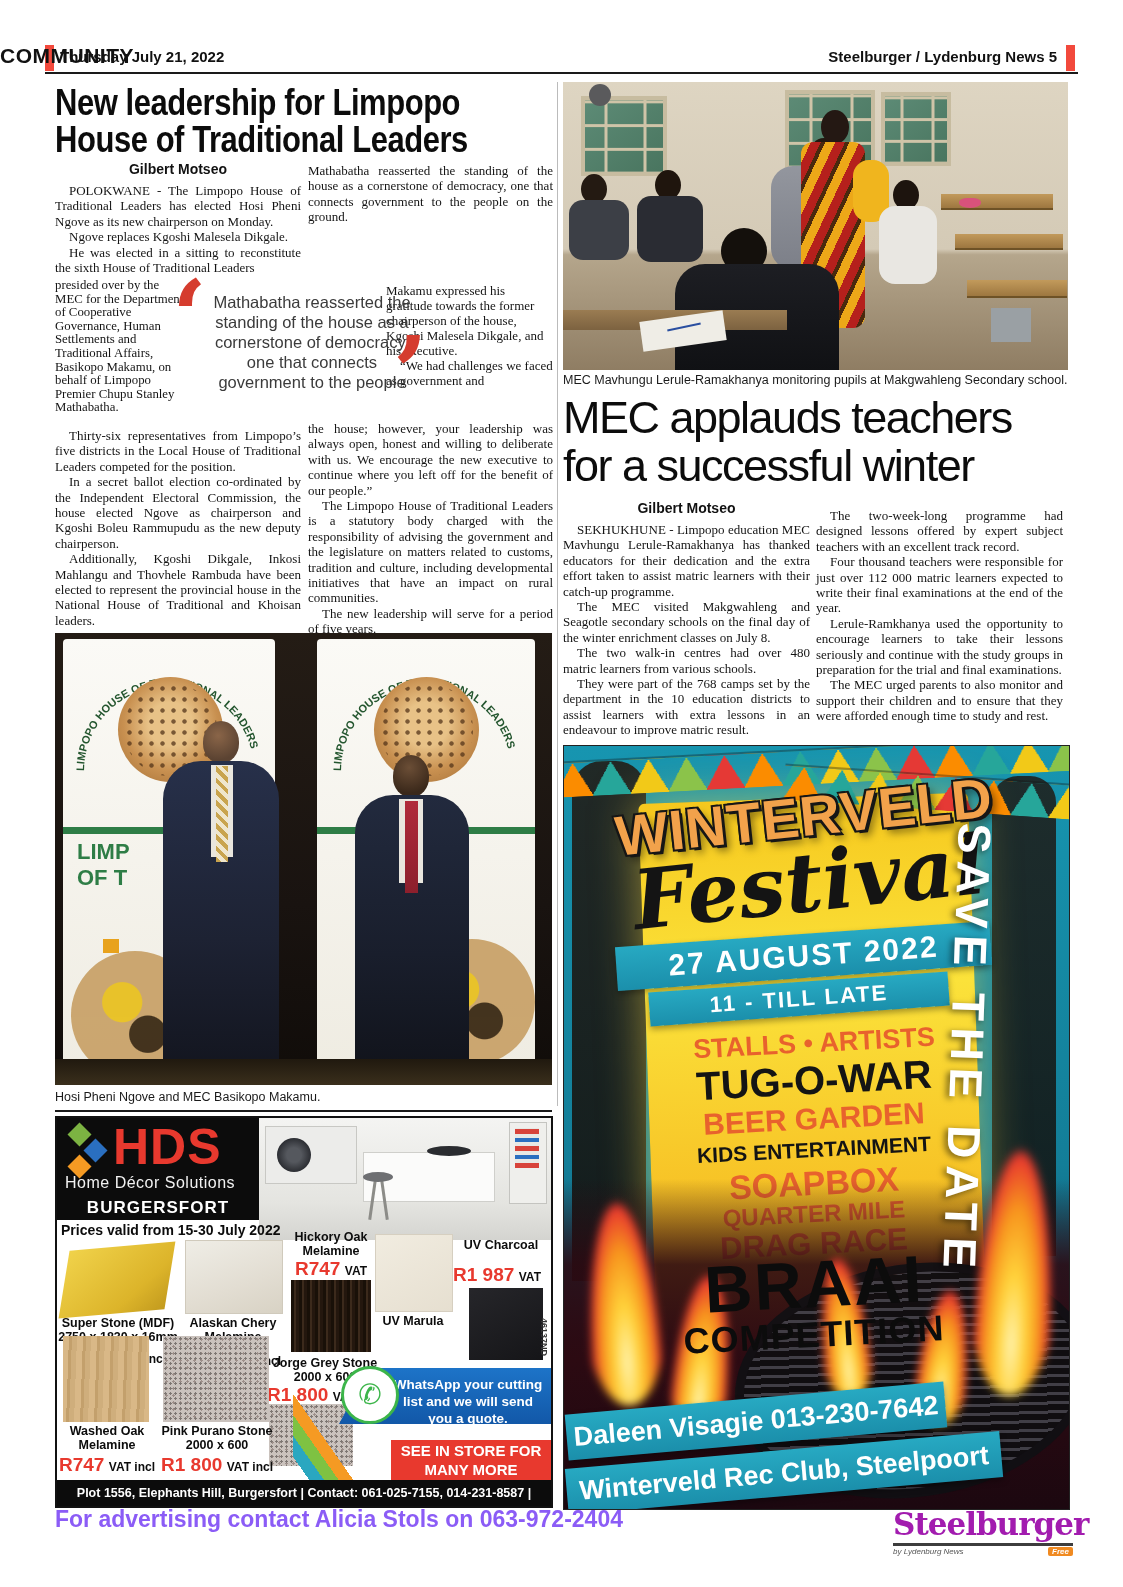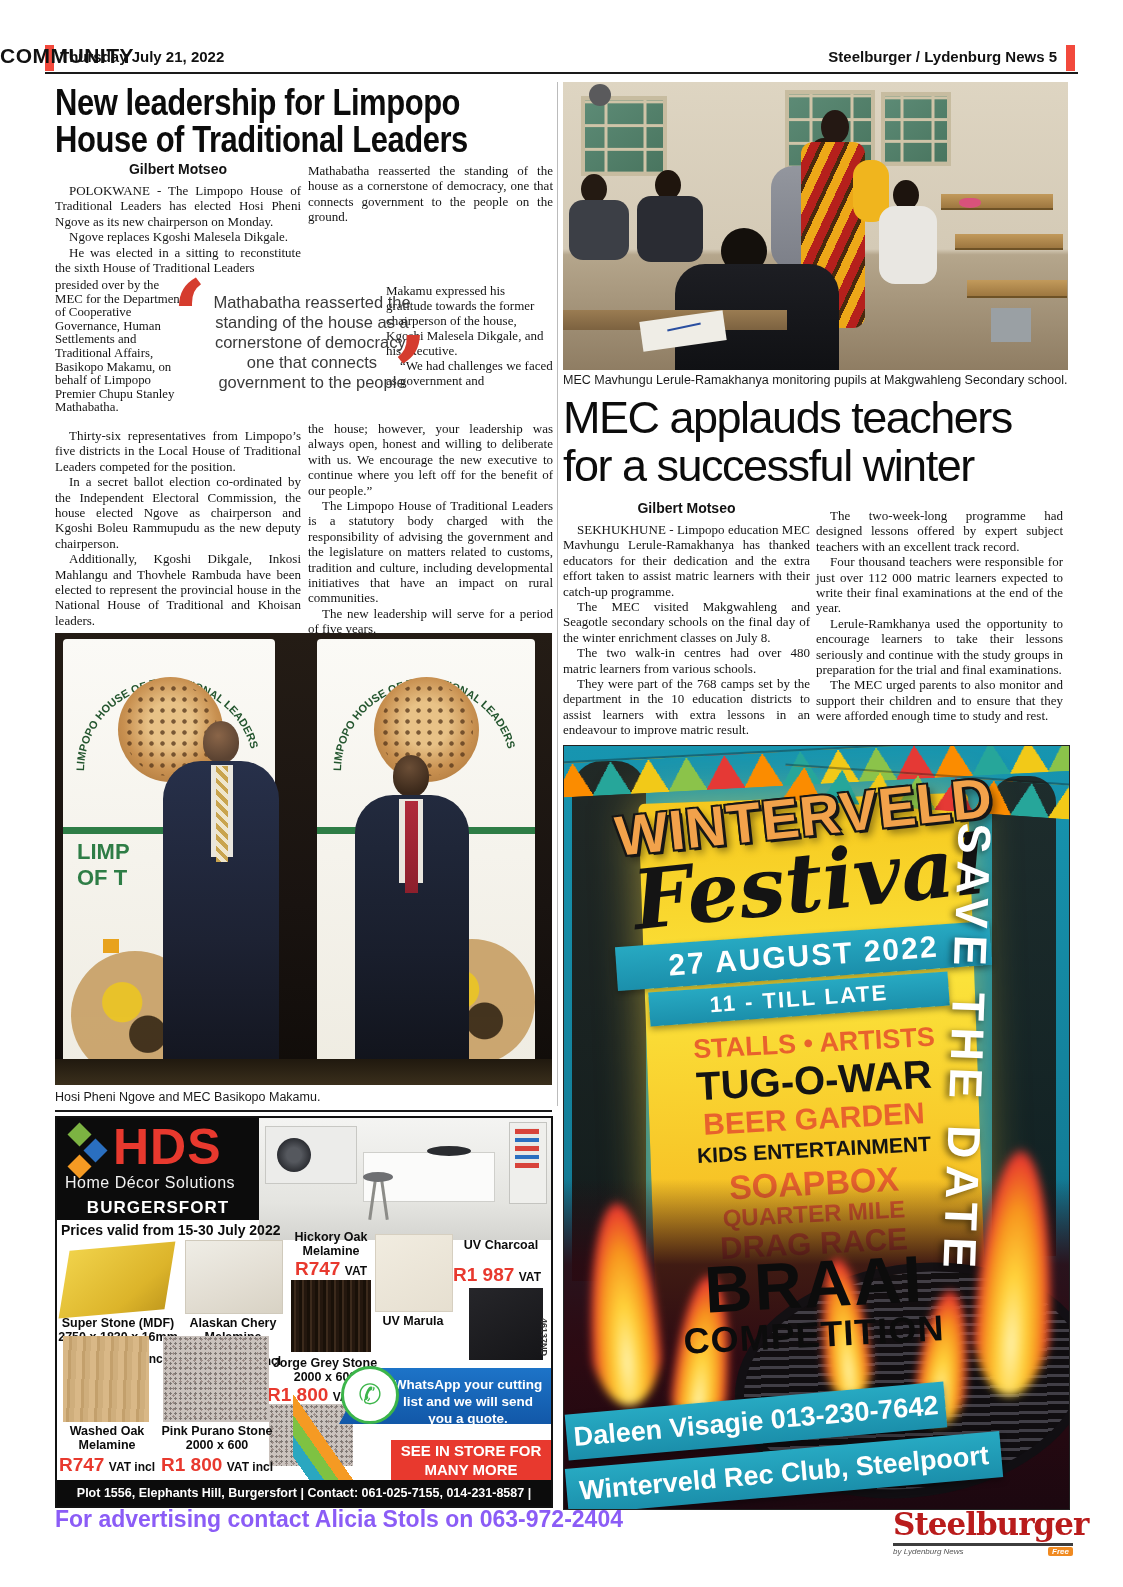--- a/index.html
+++ b/index.html
@@ -68,21 +68,21 @@
   .wv-script{font-family:"DejaVu Serif",serif;font-style:italic;font-weight:bold;font-size:82px;color:#141414;text-align:center;}
   .ribbon{background:linear-gradient(180deg,#27a9c2,#1b8fab);color:#fff;font-weight:bold;text-align:center;
       box-shadow:0 3px 6px rgba(0,0,0,.35);}
   .wv-item{text-align:center;font-weight:bold;}
   .orange{color:#e8622d;}
   .flame{border-radius:50% 50% 50% 50%/62% 62% 38% 38%;filter:blur(4px);
       background:radial-gradient(55% 85% at 50% 82%, #fff3b0 0%, #ffd23a 28%, #f7941d 55%, #e8392e 76%, rgba(232,57,46,0) 80%);}
   .savetd{font-weight:bold;font-size:46px;letter-spacing:7px;color:#fff;white-space:nowrap;
       text-shadow:2px 3px 6px rgba(0,0,0,.55);transform-origin:0 0;}
   .footer-ad{font-weight:bold;font-size:23px;color:#8b5cf6;letter-spacing:0;}
-  .sb-logo{font-family:"DejaVu Serif",serif;font-weight:bold;font-size:31px;color:#b91c1c;letter-spacing:-1px;}
+  .sb-logo{font-family:"DejaVu Serif",serif;font-weight:bold;font-size:31px;color:#a21caf;letter-spacing:-1px;}
 </style>
 </head>
 <body>
 
 <div class="page">
 
   <div class="abs redbar" style="left:45px;top:45px;"></div>
   <div class="abs" style="left:60px;top:48px;font-weight:bold;font-size:15px;">Thursday July 21, 2022</div>
   <div class="abs" style="left:0;top:44px;width:969px;font-weight:bold;font-size:21px;letter-spacing:.5px;">COMMUNITY</div>
   <div class="abs" style="right:66px;top:48px;font-weight:bold;font-size:15px;">Steelburger / Lydenburg News 5</div>

